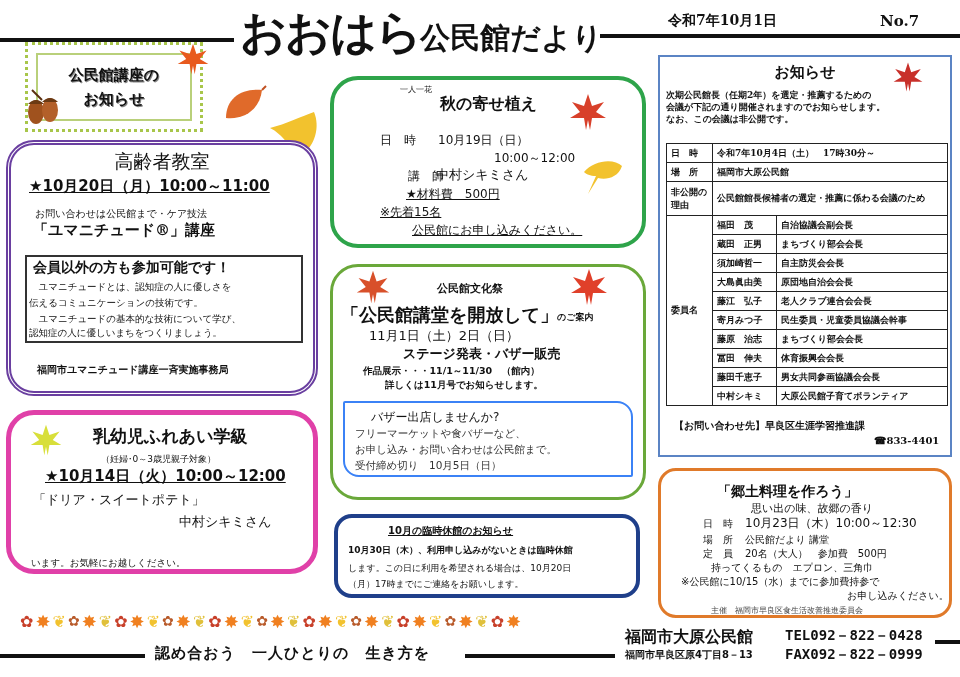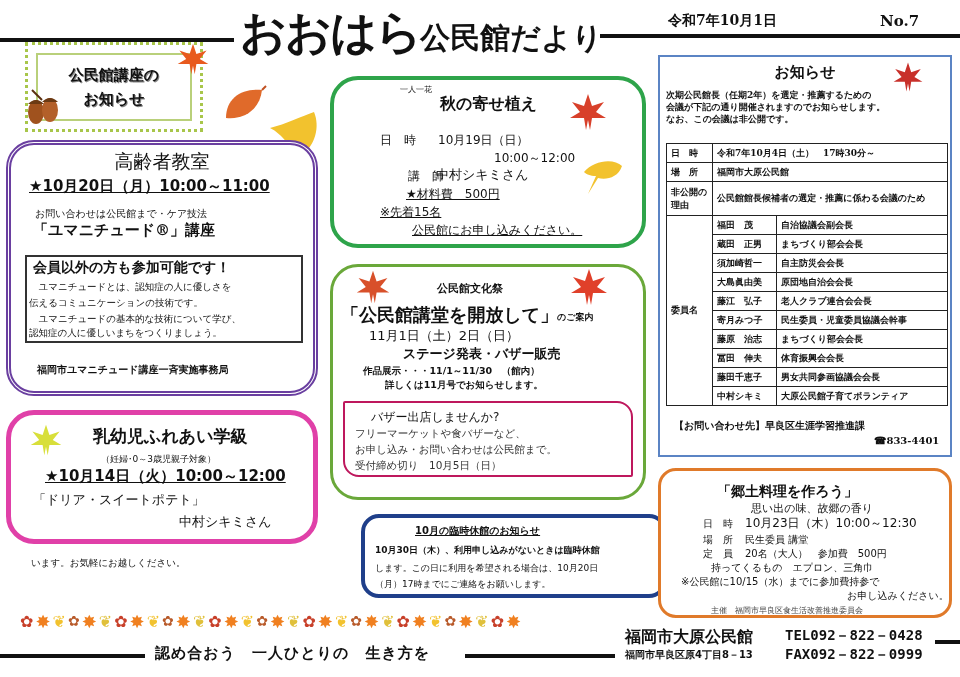--- a/index.html
+++ b/index.html
@@ -18,39 +18,39 @@
   .label-box { position: absolute; left: 25px; top: 42px; width: 178px; height: 90px; border: 3px dotted #a8c64a; }
   .label-inner { position: absolute; left: 8px; top: 8px; right: 8px; bottom: 8px; border: 2px solid #b9d07a; display:flex; flex-direction:column; align-items:center; justify-content:center; }
   .label-inner span { font-size: 15px; font-weight: 900; text-shadow: 1px 1px 0 #888; line-height: 24px; }
 
   
   .leaf { position: absolute; }
 
   
   .panel { position: absolute; border-radius: 28px; background: #fff; }
   .p-elder { left: 6px; top: 140px; width: 312px; height: 256px; border: 4px double #6a3fa0; border-width: 5px; }
-  .p-infant { left: 6px; top: 410px; width: 312px; height: 134px; border: 5px solid #e040a8; }
+  .p-infant { left: 6px; top: 410px; width: 312px; height: 164px; border: 5px solid #e040a8; }
   .p-plant { left: 330px; top: 76px; width: 316px; height: 172px; border: 4px solid #2ea44a; }
   .p-festa { left: 330px; top: 264px; width: 316px; height: 236px; border: 3px solid #6aa83a; }
-  .p-closed { left: 334px; top: 514px; width: 306px; height: 84px; border: 4px solid #1f3f8a; border-radius: 18px; margin-left: 27px; }
+  .p-closed { left: 334px; top: 514px; width: 306px; height: 84px; border: 4px solid #1f3f8a; border-radius: 18px; }
   .p-notice { left: 658px; top: 55px; width: 294px; height: 402px; border: 2px solid #5b84c4; border-radius: 0; }
   .p-cook { left: 658px; top: 468px; width: 294px; height: 150px; border: 3px solid #e07a2a; border-radius: 18px; }
 
   .txt { position: absolute; white-space: nowrap; }
   .b { font-weight: bold; }
   .u { text-decoration: underline; }
   .c { text-align: center; }
 
   
   .ntable { position: absolute; left: 6px; top: 86px; width: 282px; border-collapse: collapse; font-family: "DejaVu Serif", serif; font-size: 9px; font-weight: bold; }
   .ntable td { border: 1px solid #222; padding: 2px 4px; height: 19px; vertical-align: middle; white-space: nowrap; }
   .ntable td.h { width: 46px; }
 
   .inner-box { position: absolute; left: 14px; top: 118px; width: 278px; height: 88px; border: 2px solid #333; }
-  .bazaar-box { position: absolute; left: 10px; top: 134px; width: 290px; height: 76px; border: 2px solid #be185d; border-radius: 2px 16px 2px 16px; }
+  .bazaar-box { position: absolute; left: 10px; top: 134px; width: 290px; height: 76px; border: 2px solid #3b82f6; border-radius: 2px 16px 2px 16px; }
 
   .leaf-row { position: absolute; left: 20px; top: 606px; width: 580px; height: 30px; display:flex; gap: 2px; align-items:center; }
   .foot-line { position: absolute; height: 4px; background: #111; }
   .slogan { position: absolute; left: 155px; top: 644px; font-size: 15px; font-weight: bold; letter-spacing: 1px; }
   .foot-org { position: absolute; left: 625px; top: 627px; font-size: 16px; font-weight: 900; }
   .foot-addr { position: absolute; left: 625px; top: 648px; font-size: 10px; font-weight: 900; }
   .foot-tel { position: absolute; left: 785px; top: 627px; font-size: 14px; font-weight: bold; font-family: "DejaVu Sans Mono", monospace; }
   .foot-fax { position: absolute; left: 785px; top: 646px; font-size: 14px; font-weight: bold; font-family: "DejaVu Sans Mono", monospace; }
 </style>
 </head>
@@ -234,21 +234,21 @@
   <div class="txt serif b" style="left:14px;top:362px;font-size:10px;">【お問い合わせ先】早良区生涯学習推進課</div>
   <div class="txt serif b" style="left:214px;top:378px;font-size:10px;">☎833-4401</div>
 </div>
 
 <div class="panel p-cook">
   <div class="txt b" style="left:56px;top:12px;font-size:14px;">「郷土料理を作ろう」</div>
   <div class="txt" style="left:90px;top:30px;font-size:11px;">思い出の味、故郷の香り</div>
   <div class="txt" style="left:42px;top:46px;font-size:10px;">日　時</div>
   <div class="txt" style="left:84px;top:44px;font-size:12px;">10月23日（木）10:00～12:30</div>
   <div class="txt" style="left:42px;top:62px;font-size:10px;">場　所</div>
-  <div class="txt" style="left:84px;top:62px;font-size:10px;">民生委員 講堂</div>
+  <div class="txt" style="left:84px;top:62px;font-size:10px;">公民館だより 講堂</div>
   <div class="txt" style="left:42px;top:76px;font-size:10px;">定　員</div>
   <div class="txt" style="left:84px;top:76px;font-size:10px;">20名（大人）　参加費　500円</div>
   <div class="txt" style="left:50px;top:90px;font-size:10px;">持ってくるもの　エプロン、三角巾</div>
   <div class="txt" style="left:20px;top:104px;font-size:10px;">※公民館に10/15（水）までに参加費持参で</div>
   <div class="txt" style="left:186px;top:118px;font-size:10px;">お申し込みください。</div>
   <div class="txt" style="left:50px;top:134px;font-size:8px;color:#444;">主催　福岡市早良区食生活改善推進委員会</div>
 </div>
 
 <div class="leaf-row">
   <span style="color:#c8402a;font-size:16px">✿</span>

